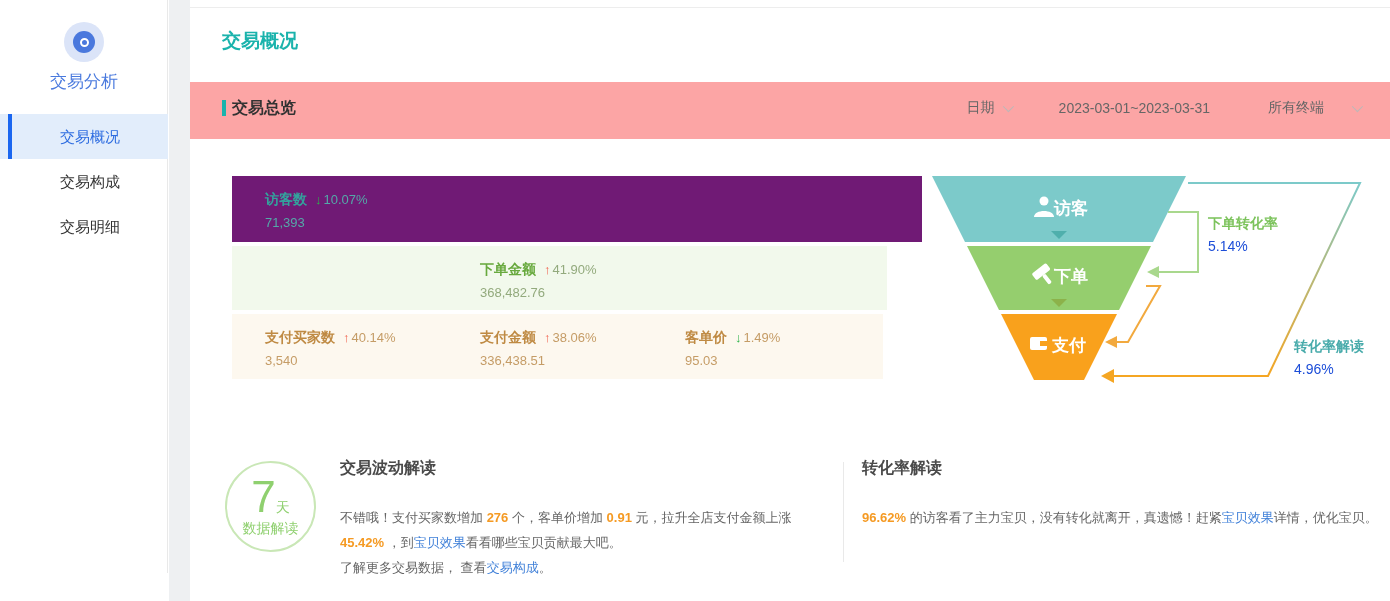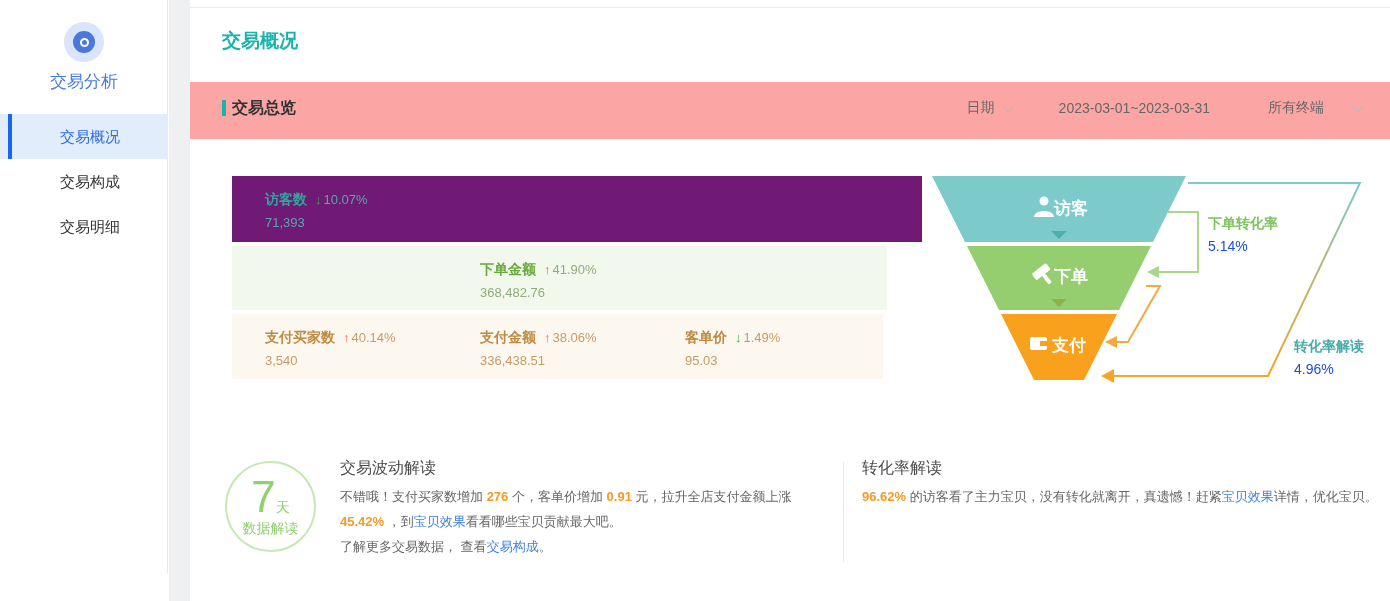--- a/index.html
+++ b/index.html
@@ -58,21 +58,21 @@
   .rate2 { left:228px; top:136px; } .rate2 .rl { color:#d9973c; }
   .rate3 { left:374px; top:173px; } .rate3 .rl { color:#48abab; }
   .help-q { display:inline-flex; align-items:center; justify-content:center; width:13px; height:13px; border:1px solid #d9a45c; border-radius:50%; color:#d9a45c; font-size:10px; font-weight:normal; margin-left:3px; vertical-align:1px; cursor:pointer; }
 
   
   .badge { position:absolute; left:225px; top:461px; width:91px; height:91px; border:2px solid #c9e7b6; border-radius:50%; text-align:center; color:#8fd06f; }
   .badge .big { font-size:44px; font-weight:300; line-height:50px; margin-top:9px; display:inline-block; }
   .badge .small { font-size:14px; }
   .badge .cap { font-size:14px; margin-top:-2px; }
   .insight { position:absolute; top:458px; }
-  .insight h3 { font-size:16px; font-weight:normal; color:#4a4a4a; margin-bottom:5px; }
+  .insight h3 { font-size:16px; font-weight:bold; color:#4a4a4a; margin-bottom:26px; }
   .insight p { font-size:13px; color:#666; line-height:25px; }
   .insight-left { left:340px; width:458px; }
   .insight-right { left:862px; width:522px; }
   .v-divider { position:absolute; left:843px; top:462px; width:1px; height:100px; background:#e9e9e9; }
   .hl-orange { color:#f59a23; font-weight:bold; }
   .link { color:#3e7fd8; cursor:pointer; }
 </style>
 </head>
 <body>
 

